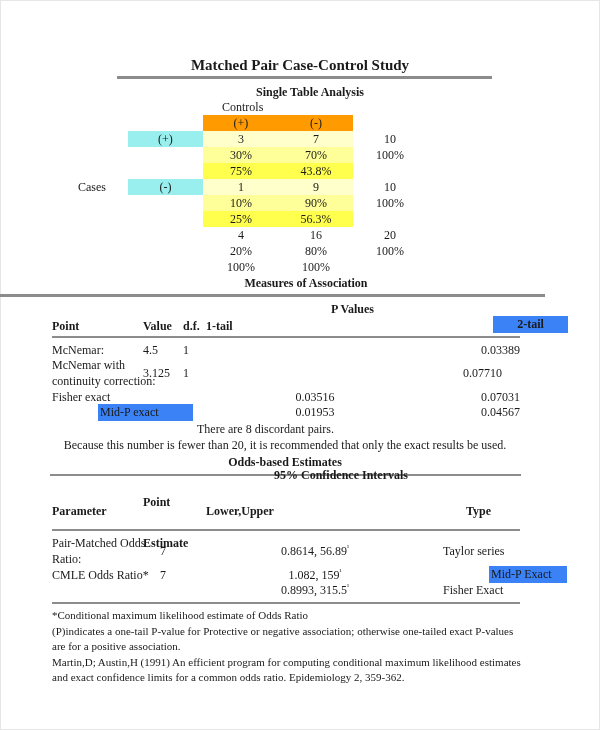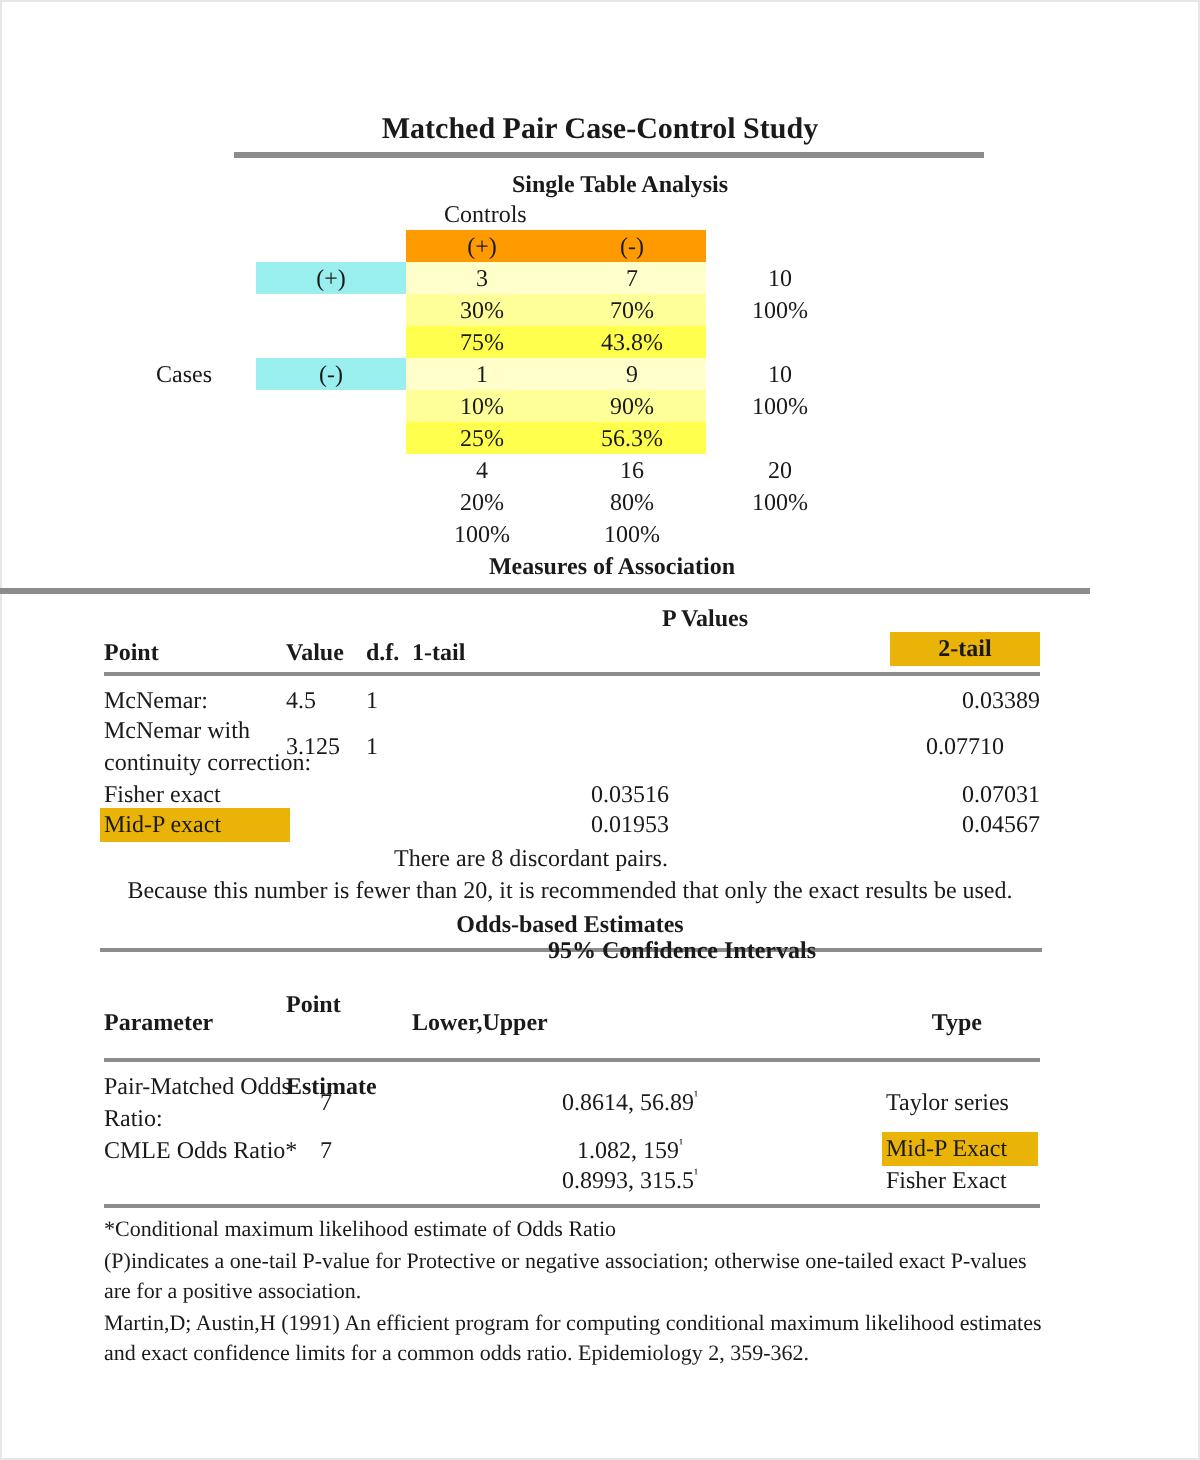--- a/index.html
+++ b/index.html
@@ -10,21 +10,21 @@
   .bold { font-weight:bold; }
   .hr { position:absolute; height:3px; background:#8c8c8c; }
   .c { text-align:center; }
   .r { text-align:right; }
   .cell { position:absolute; text-align:center; height:16px; line-height:16px; }
   .orange { background:#ff9a00; }
   .y1 { background:#ffffcc; }
   .y2 { background:#ffff99; }
   .y3 { background:#ffff4d; }
   .cyan { background:#99eeee; }
-  .cyan2 { background:#eab308; }
+  .cyan2 { background:#3b82f6;margin-left:48px; }
 </style>
 </head>
 <body>
 
 <div class="frame"></div>
 
 <div class="abs bold" style="left:0;width:600px;top:57px;font-size:15px;text-align:center;">Matched Pair Case-Control Study</div>
 <div class="hr" style="left:117px;width:375px;top:76px;"></div>
 
 <div class="abs bold" style="left:0;width:620px;top:85px;font-size:12px;text-align:center;">Single Table Analysis</div>

